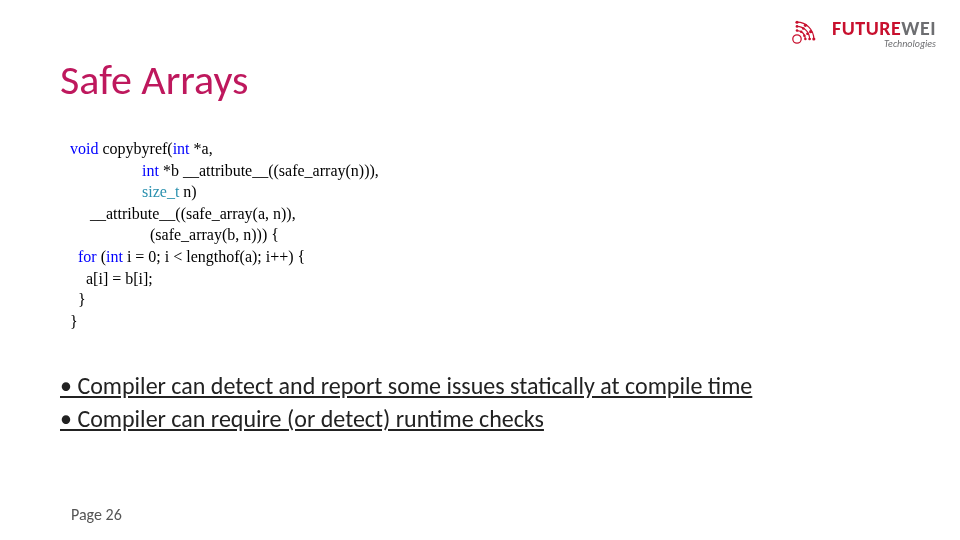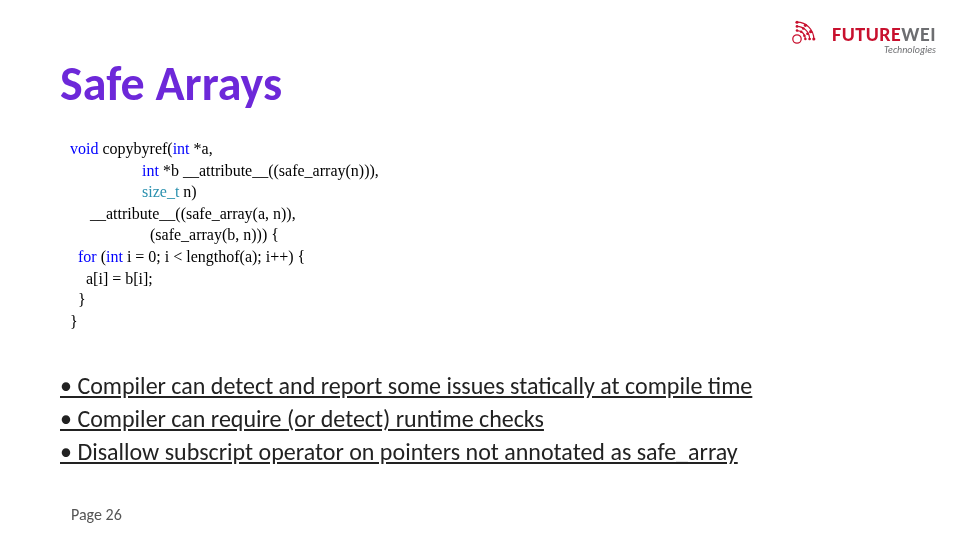--- a/index.html
+++ b/index.html
@@ -9,40 +9,39 @@
     background: #fff;
     font-family: "Segoe UI", Calibri, sans-serif;
     position: relative;
     overflow: hidden;
   }
   .logo {
     position: absolute;
     top: 18px;
     right: 24px;
     display: flex;
-    align-items: center;
     gap: 14px;
   }
   .logo-swirl {
     width: 42px;
     height: 42px;
   }
   .logo-text { display: flex; flex-direction: column; line-height: 1; }
   .logo-main { font-weight: 700; font-size: 20px; letter-spacing: 0.5px; }
   .logo-main .f-red { color: #c8102e; }
   .logo-main .f-gray { color: #6d6e71; }
   .logo-sub { font-size: 10px; font-style: italic; color: #6d6e71; text-align: right; margin-top: 1px; }
 
   .title {
     position: absolute;
     top: 54px;
     left: 60px;
-    font-size: 48px;
-    font-weight: 700;
-    color: #6d28d9;
+    font-size: 42px;
+    font-weight: 400;
+    color: #be185d;
   }
 
   .code {
     position: absolute;
     top: 138px;
     left: 70px;
     font-family: Liberation Serif, serif;
     font-size: 16px;
     line-height: 1.35;
     white-space: pre;
@@ -112,16 +111,15 @@
 <span>     __attribute__((safe_array(a, n)),</span>
 <span>                    (safe_array(b, n))) {</span>
 <span>  </span><span class="kw">for</span><span> (</span><span class="kw">int</span><span> i = 0; i &lt; lengthof(a); i++) {</span>
 <span>    a[i] = b[i];</span>
 <span>  }</span>
 <span>}</span></div>
 
 <div class="bullets">
   <div class="b">• Compiler can detect and report some issues statically at compile time</div>
   <div class="b">• Compiler can require (or detect) runtime checks</div>
-  <div class="b">• Disallow subscript operator on pointers not annotated as safe_array</div>
 </div>
 
 <div class="pagenum">Page 26</div>
 
 </body></html>

